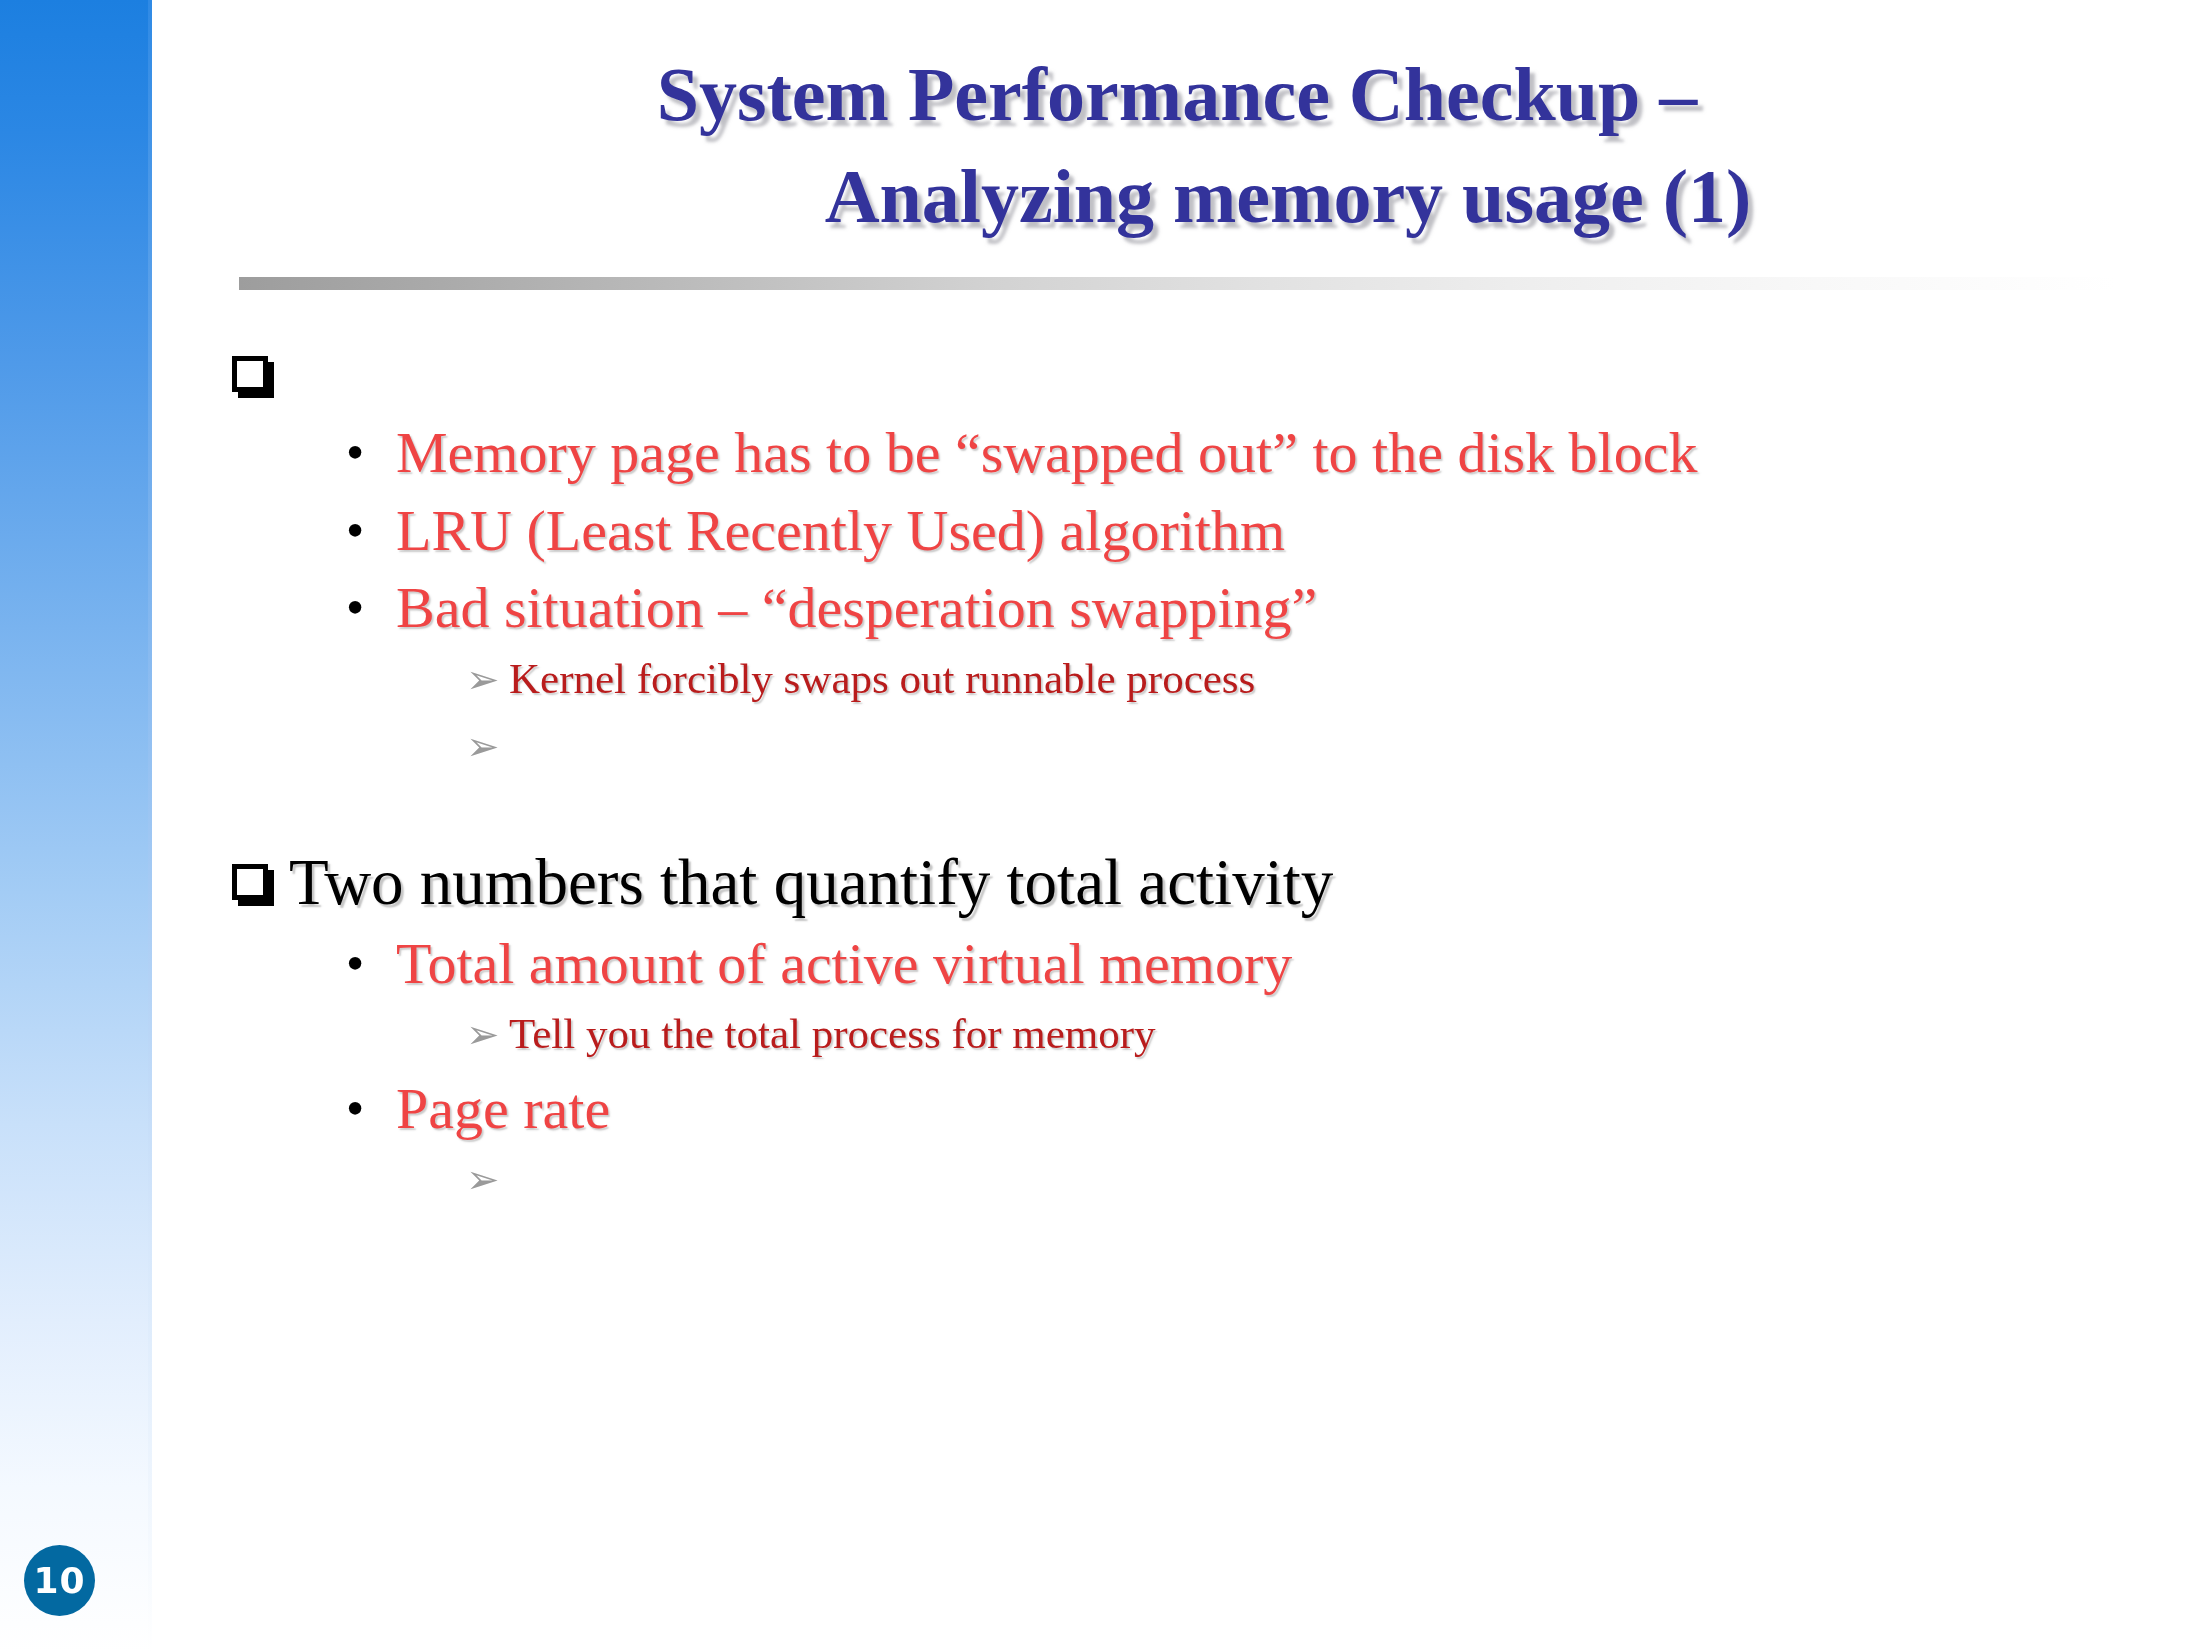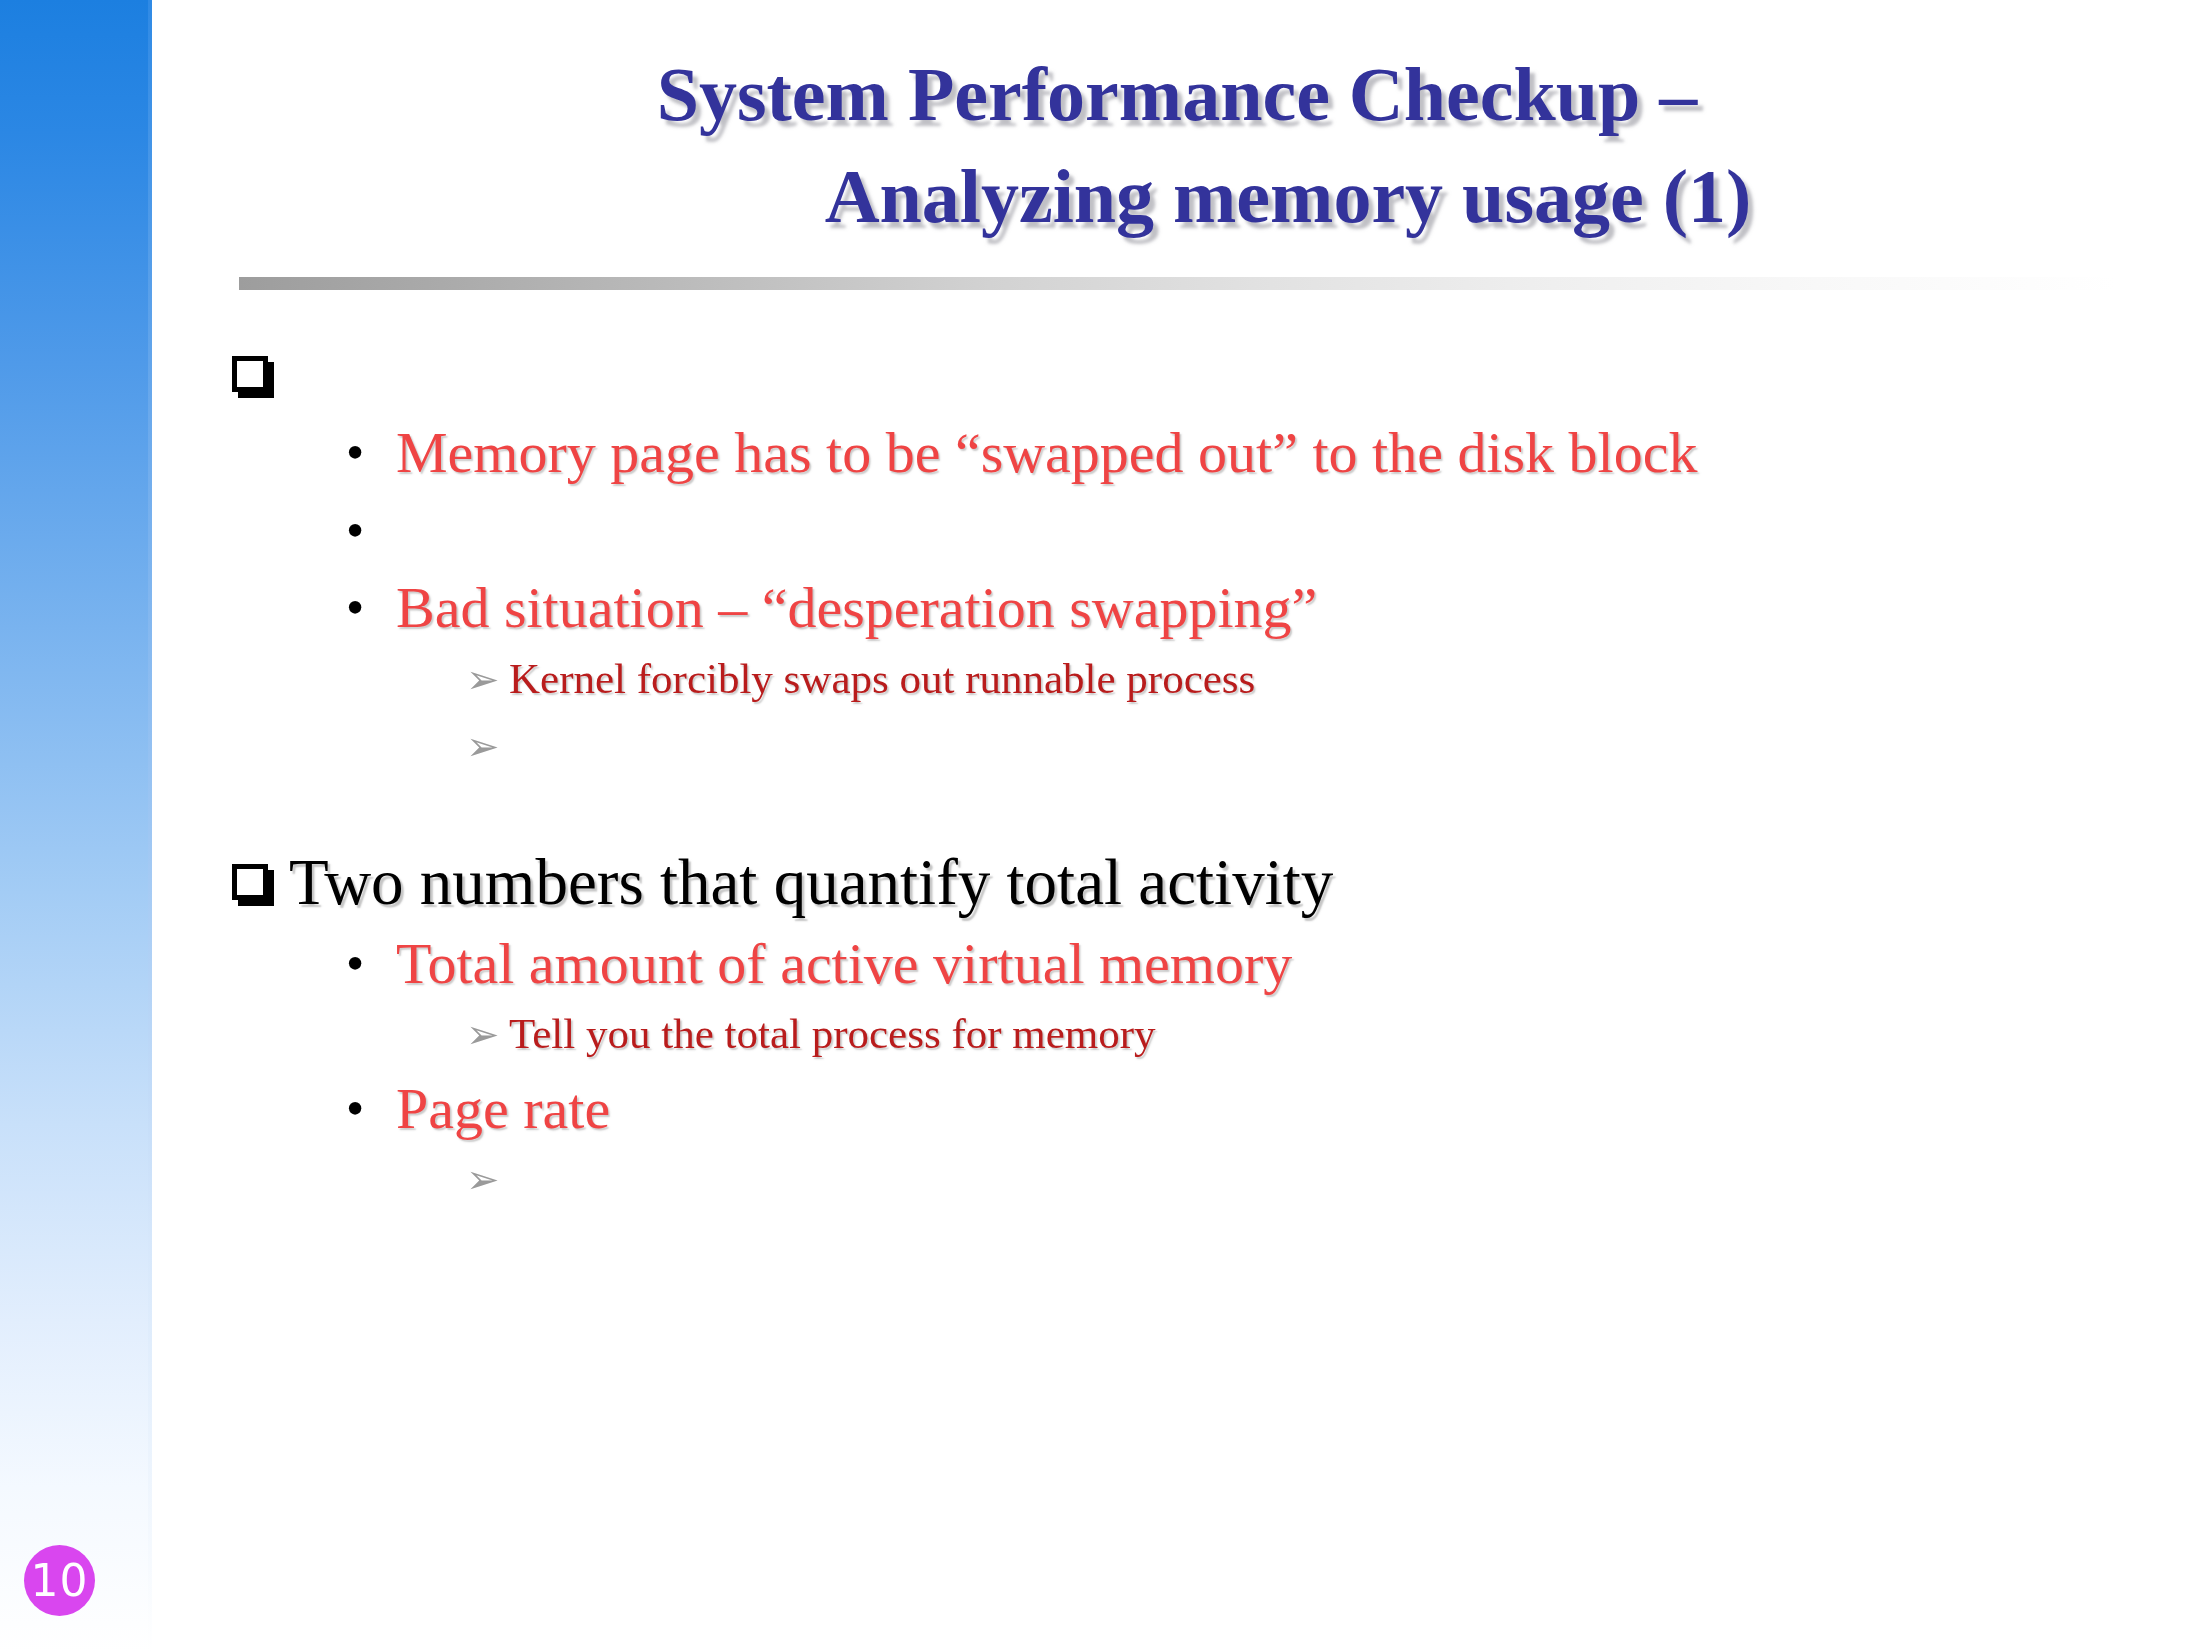--- a/index.html
+++ b/index.html
@@ -55,28 +55,28 @@
   }
 
   
   .page-badge {
     position: absolute;
     left: 24px;
     bottom: 36px;
     width: 71px;
     height: 71px;
     border-radius: 50%;
-    background: #d946ef;
+    background: #0369a1;
     color: #ffffff;
     display: flex;
     align-items: center;
     justify-content: center;
     font-family: "DejaVu Sans", sans-serif;
-    font-size: 44px;
-    font-weight: 400;
+    font-size: 36px;
+    font-weight: 700;
     letter-spacing: 0.9px;
   }
 
   
   .title-block {
     position: absolute;
     left: 239px;
     top: 43px;
     width: 1876px;
     text-align: center;
@@ -227,20 +227,21 @@
   <div class="content" id="content-root">
       <div class="lvl1">
         <div class="lvl1-bullet"><span class="sq"></span></div>
       </div>
       <div class="lvl2">
         <div class="lvl2-bullet">•</div>
         <div class="lvl2-text">Memory page has to be “swapped out” to the disk block</div>
       </div>
       <div class="lvl2">
         <div class="lvl2-bullet">•</div>
+        <div class="lvl2-text">LRU (Least Recently Used) algorithm</div>
       </div>
       <div class="lvl2">
         <div class="lvl2-bullet">•</div>
         <div class="lvl2-text">Bad situation – “desperation swapping”</div>
       </div>
       <div class="lvl3">
         <div class="lvl3-bullet">➢</div>
         <div class="lvl3-text">Kernel forcibly swaps out runnable process</div>
       </div>
       <div class="lvl3">

